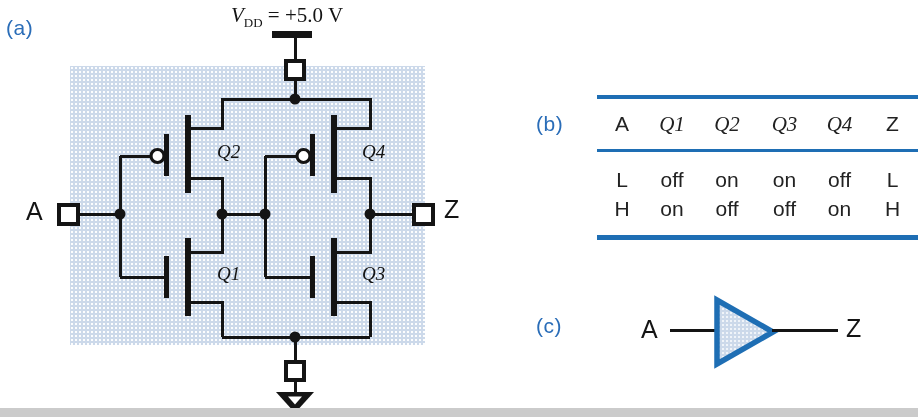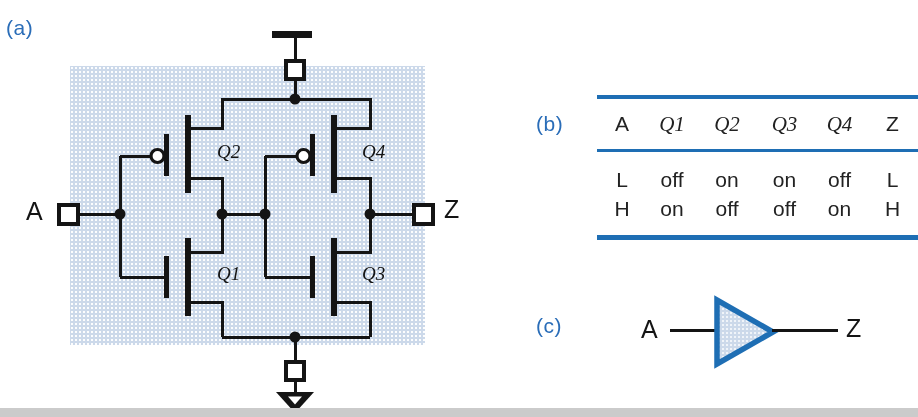--- a/index.html
+++ b/index.html
@@ -36,20 +36,24 @@
   
   #footer-band{left:0;top:408px;width:918px;height:9px;background:#cbcbcb;}
 </style>
 </head>
 <body>
 
 <div id="stage">
 
   <div class="abs panel-label" style="left:6px;top:16px;">(a)</div>
 
+  <div class="abs" id="vdd-label">
+    <span class="vsym">V</span><sub>DD</sub>
+    <span>= +5.0 V</span>
+  </div>
 
   <div class="abs" id="shade-box"></div>
 
   <svg class="abs" id="circuit-svg" width="470" height="417" viewBox="0 0 470 417">
 
     <rect x="272" y="31" width="40" height="7" fill="#141414"></rect>
 
     <g stroke="#141414" stroke-width="3" fill="none" shape-rendering="crispEdges">
       <path d="M295 38 V61"></path>
       <path d="M295 79 V99"></path>

